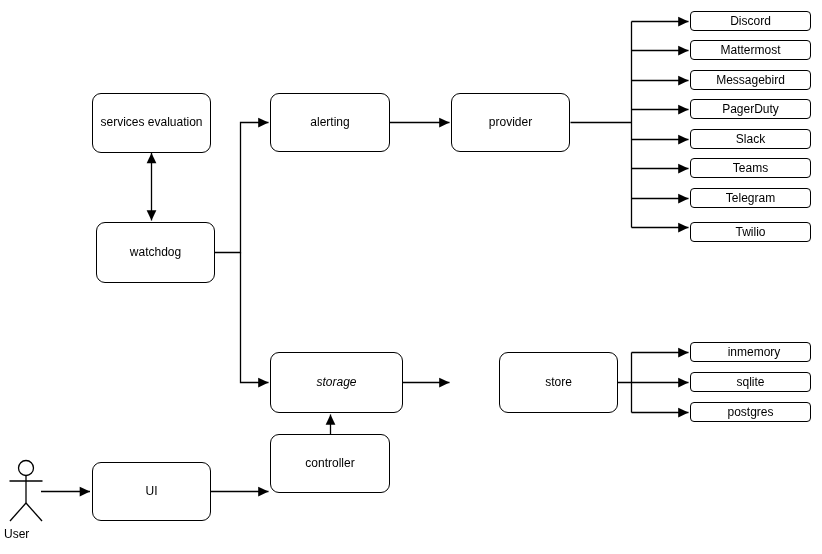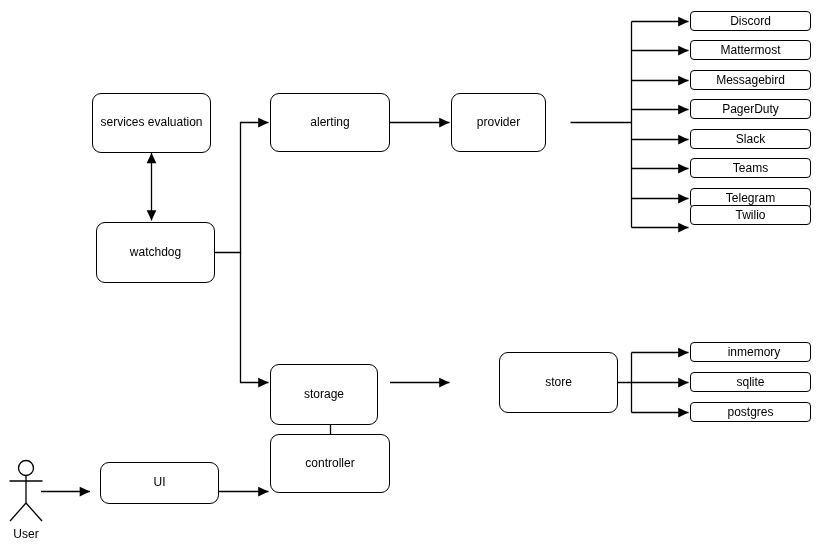--- a/index.html
+++ b/index.html
@@ -44,21 +44,21 @@
     align-items: center;
     justify-content: center;
     font-size: 12px;
     cursor: default;
   }
   .actor-label {
     position: absolute;
     left: 4px;
     top: 527px;
     width: 44px;
-    text-align: center;
+    text-align: left;
     font-size: 12px;
   }
 </style>
 </head>
 <body>
 
 <div id="canvas">
 
   <svg id="edges" viewBox="0 0 822 554" xmlns="http://www.w3.org/2000/svg">
     <defs>
@@ -111,38 +111,38 @@
       </g>
     </g>
   </svg>
 
   <div class="node" style="left:92px; top:93px; width:119px; height:60px;">services evaluation</div>
 
   <div class="node" style="left:96px; top:222px; width:119px; height:61px;">watchdog</div>
 
   <div class="node" style="left:270px; top:93px; width:120px; height:59px;">alerting</div>
 
-  <div class="node" style="left:451px; top:93px; width:95px; height:59px;">provider</div>
+  <div class="node" style="left:451px; top:93px; width:119px; height:59px;">provider</div>
 
-  <div class="node" style="left:270px; top:364px; width:108px; height:61px;">storage</div>
+  <div class="node" style="left:270px; top:352px; width:133px; height:61px;font-style:italic;">storage</div>
 
   <div class="node" style="left:451px; top:352px; width:119px; height:61px;margin-left:48px;">store</div>
 
-  <div class="node" style="left:100px; top:462px; width:119px; height:42px;">UI</div>
+  <div class="node" style="left:92px; top:462px; width:119px; height:59px;">UI</div>
 
   <div class="node" style="left:270px; top:434px; width:120px; height:59px;">controller</div>
 
   <div class="leaf" style="top:11px;">Discord</div>
   <div class="leaf" style="top:40px;">Mattermost</div>
   <div class="leaf" style="top:70px;">Messagebird</div>
   <div class="leaf" style="top:99px;">PagerDuty</div>
   <div class="leaf" style="top:129px;">Slack</div>
   <div class="leaf" style="top:158px;">Teams</div>
   <div class="leaf" style="top:188px;">Telegram</div>
-  <div class="leaf" style="top:205px;">Twilio</div>
+  <div class="leaf" style="top:222px;">Twilio</div>
 
   <div class="leaf" style="top:342px;padding-left:7px;">inmemory</div>
   <div class="leaf" style="top:372px;">sqlite</div>
   <div class="leaf" style="top:402px;">postgres</div>
 
   <div class="actor-label">User</div>
 
 </div>
 
 </body></html>

